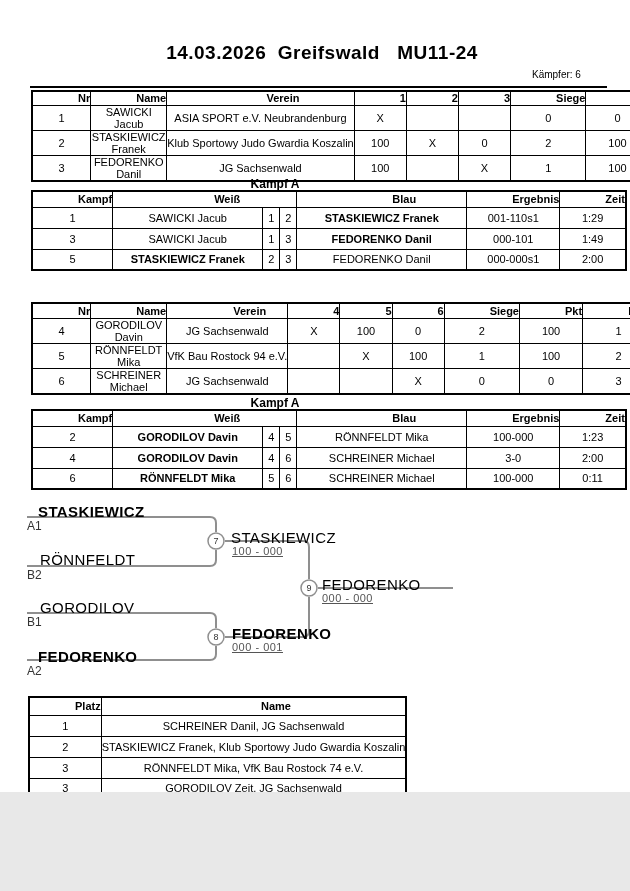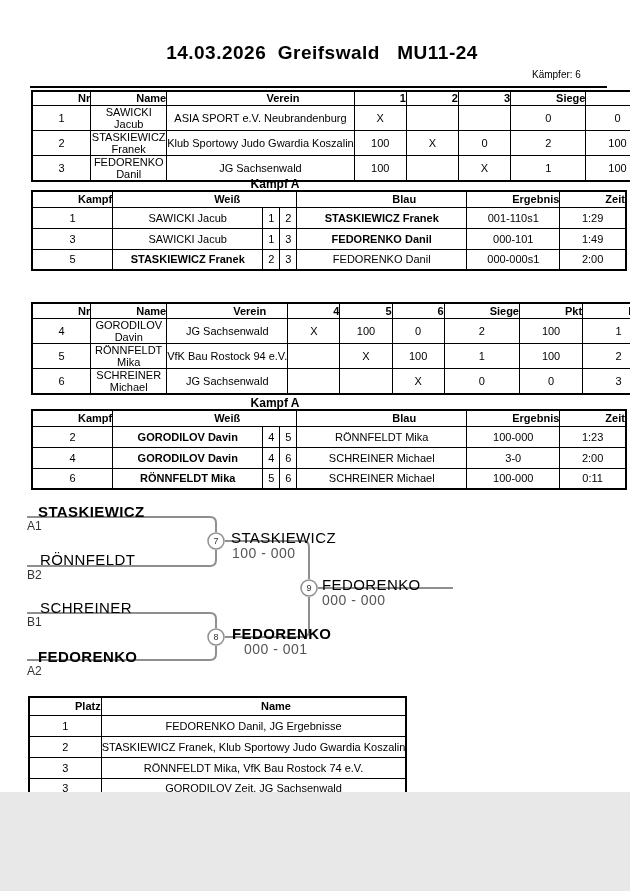--- a/index.html
+++ b/index.html
@@ -47,21 +47,21 @@
   #fight-2-title { top:396px; left:0; width:550px; }
   #fight-2-table { top:409px; left:31px; }
   table.fights tr.hdr { height:16px; }
   table.fights tr.row { height:21px; }
   th.weiss-hdr { padding-right:50px; }
 
   
   #bracket-svg { left:0; top:0; width:630px; height:891px; pointer-events:none; }
   .b-name { font-size:15px; letter-spacing:.4px; white-space:nowrap; }
   .b-seed { font-size:12px; color:#333; }
-  .b-score { font-size:14px; color:#555; letter-spacing:.5px; white-space:nowrap; }
+  .b-score { font-size:11px; color:#555; letter-spacing:.5px; white-space:nowrap;text-decoration:underline; }
 
   
   #results-title { top:679px; left:0; width:342px; }
   #results-table { top:696px; left:28px; }
   #results-table tr.hdr { height:18px; }
   #results-table tr.row { height:21px; }
 </style>
 </head>
 <body>
 
@@ -311,43 +311,43 @@
     </g>
   </svg>
 
   <div class="abs b-name bold" style="left:38px;top:503px">STASKIEWICZ</div>
   <div class="abs b-seed" style="left:27px;top:519px">A1</div>
   <div class="abs b-name" style="left:40px;top:551px">RÖNNFELDT</div>
   <div class="abs b-seed" style="left:27px;top:568px">B2</div>
   <div class="abs b-name" style="left:231px;top:529px">STASKIEWICZ</div>
   <div class="abs b-score" style="left:232px;top:545px">100 - 000</div>
 
-  <div class="abs b-name" style="left:40px;top:599px">SCHREINER</div>
+  <div class="abs b-name" style="left:40px;top:599px">GORODILOV</div>
   <div class="abs b-seed" style="left:27px;top:615px">B1</div>
   <div class="abs b-name bold" style="left:38px;top:648px">FEDORENKO</div>
   <div class="abs b-seed" style="left:27px;top:664px">A2</div>
   <div class="abs b-name bold" style="left:232px;top:625px">FEDORENKO</div>
-  <div class="abs b-score" style="left:244px;top:641px">000 - 001</div>
+  <div class="abs b-score" style="left:232px;top:641px">000 - 001</div>
 
   <div class="abs b-name" style="left:322px;top:576px">FEDORENKO</div>
   <div class="abs b-score" style="left:322px;top:592px">000 - 000</div>
 
   <table class="abs sheet" id="results-table">
     <colgroup>
         <col style="width:46px">
         <col style="width:247px">
       </colgroup>
     <tbody>
         <tr class="hdr">
       <th>Platz</th>
       <th>Name</th>
     </tr>
     <tr class="row">
       <td>1</td>
-      <td class="left"><span class="ovf">FEDORENKO Danil, JG Ergebnisse</span></td>
+      <td class="left"><span class="ovf">SCHREINER Danil, JG Sachsenwald</span></td>
     </tr>
     <tr class="row">
       <td>2</td>
       <td class="left"><span class="ovf">STASKIEWICZ Franek, Klub Sportowy Judo Gwardia Koszalin</span></td>
     </tr>
     <tr class="row">
       <td>3</td>
       <td class="left"><span class="ovf">RÖNNFELDT Mika, VfK Bau Rostock 74 e.V.</span></td>
     </tr>
     <tr class="row">

